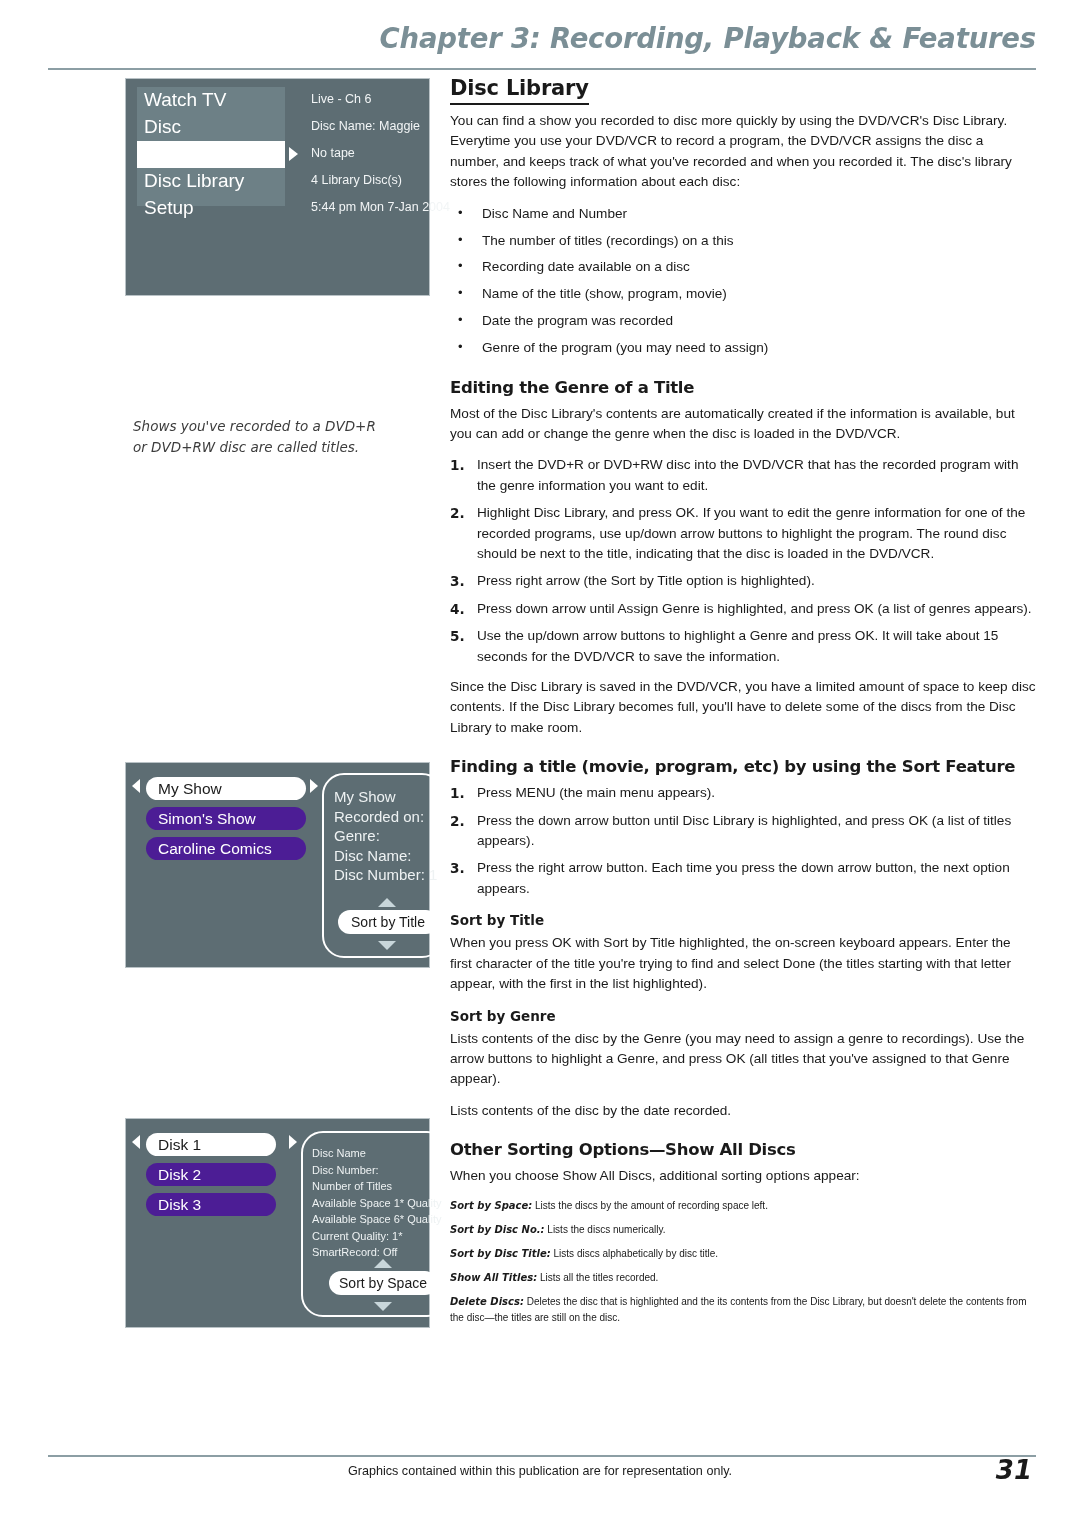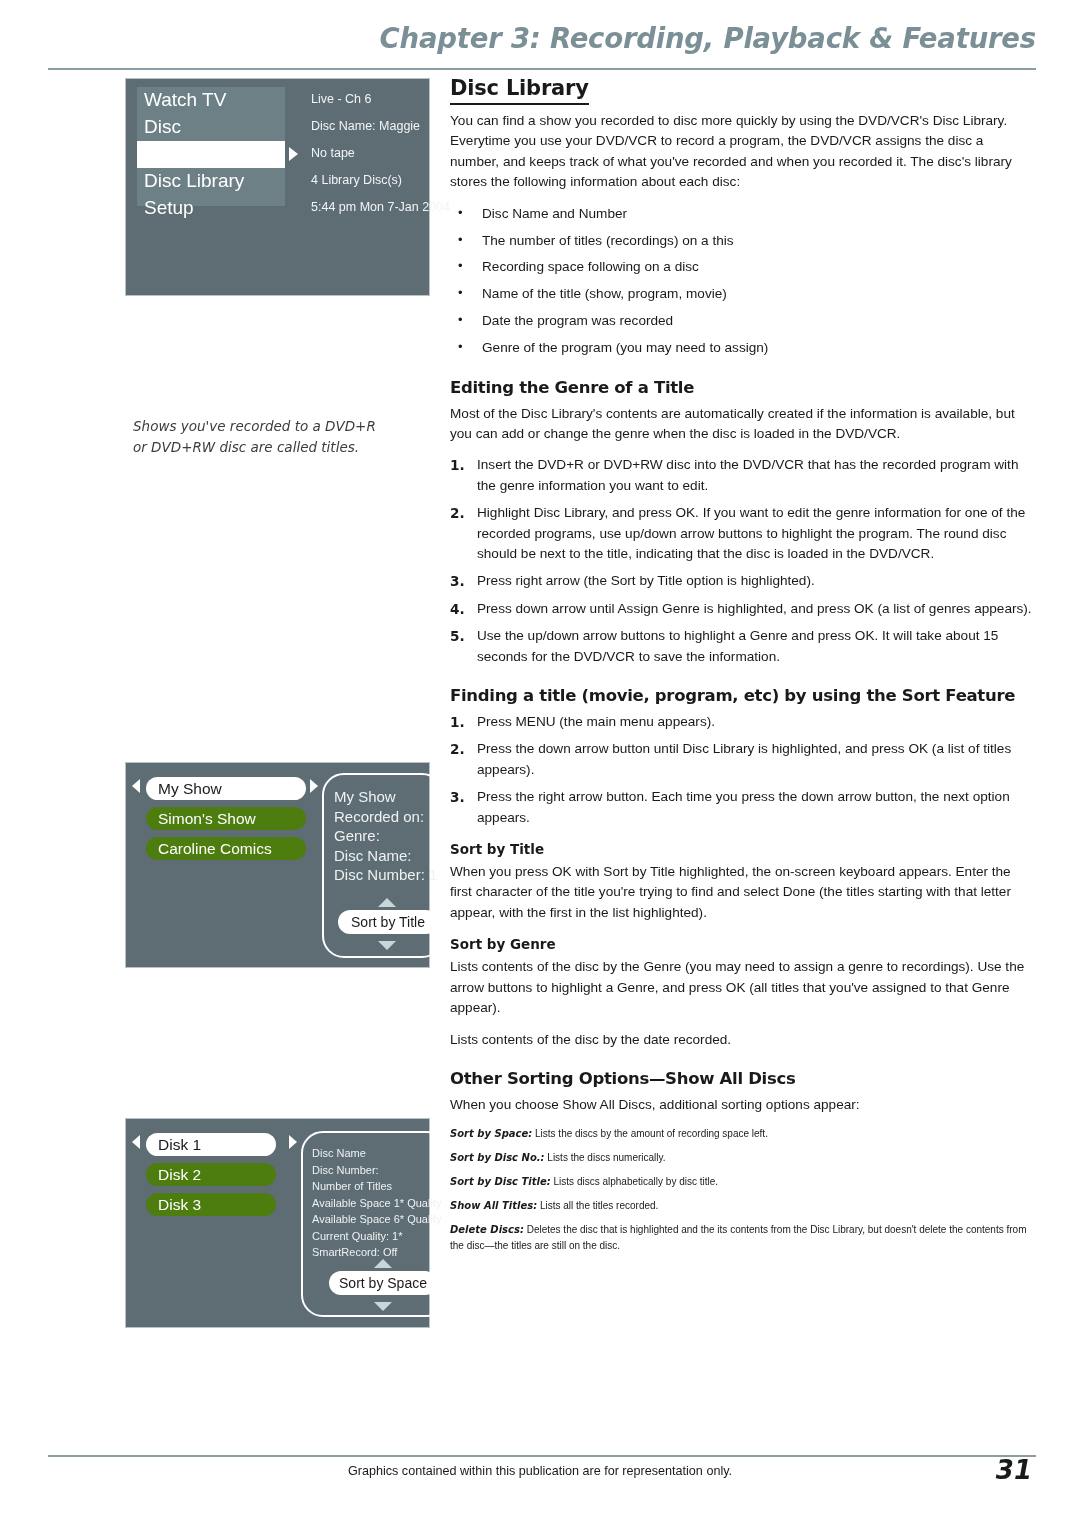--- a/index.html
+++ b/index.html
@@ -106,21 +106,21 @@
     position: absolute;
     left: 20px;
     top: 14px;
     width: 160px;
   }
   .pill {
     position: relative;
     height: 23px;
     line-height: 23px;
     border-radius: 12px;
-    background: #4d7c0f;
+    background: #4c1d95;
     color: #ffffff;
     font-size: 15.5px;
     padding-left: 12px;
     margin-bottom: 7px;
     box-sizing: border-box;
     white-space: nowrap;
   }
   .pill.selected {
     background: #ffffff;
     color: #1a1a1a;
@@ -406,21 +406,21 @@
 
 <div class="body-col">
 
   <h2 class="section-title">Disc Library</h2>
 
   <p class="body">You can find a show you recorded to disc more quickly by using the DVD/VCR's Disc Library. Everytime you use your DVD/VCR to record a program, the DVD/VCR assigns the disc a number, and keeps track of what you've recorded and when you recorded it. The disc's library stores the following information about each disc:</p>
 
   <ul class="bullets">
     <li>Disc Name and Number</li>
     <li>The number of titles (recordings) on a this</li>
-    <li>Recording space following on a disc</li>
+    <li>Recording date available on a disc</li>
     <li>Name of the title (show, program, movie)</li>
     <li>Date the program was recorded</li>
     <li>Genre of the program (you may need to assign)</li>
   </ul>
 
   <h3 class="sub-head">Editing the Genre of a Title</h3>
   <p class="body">Most of the Disc Library's contents are automatically created if the information is available, but you can add or change the genre when the disc is loaded in the DVD/VCR.</p>
 
   <ol class="steps">
     <li>
@@ -438,20 +438,21 @@
     <li>
       <span class="num">4.</span>
       <span>Press down arrow until Assign Genre is highlighted, and press OK (a list of genres appears).</span>
     </li>
     <li>
       <span class="num">5.</span>
       <span>Use the up/down arrow buttons to highlight a Genre and press OK. It will take about 15 seconds for the DVD/VCR to save the information.</span>
     </li>
   </ol>
 
+  <p class="body">Since the Disc Library is saved in the DVD/VCR, you have a limited amount of space to keep disc contents. If the Disc Library becomes full, you'll have to delete some of the discs from the Disc Library to make room.</p>
 
   <h3 class="sub-head">Finding a title (movie, program, etc) by using the Sort Feature</h3>
 
   <ol class="steps">
     <li>
       <span class="num">1.</span>
       <span>Press MENU (the main menu appears).</span>
     </li>
     <li>
       <span class="num">2.</span>

